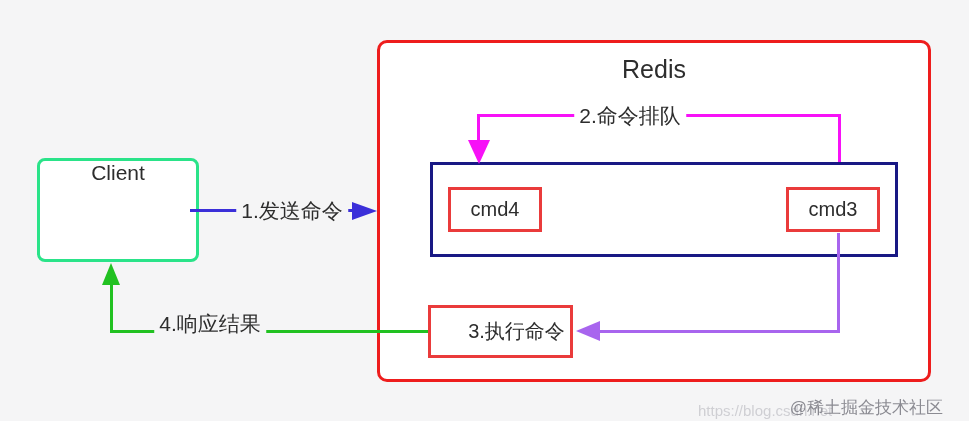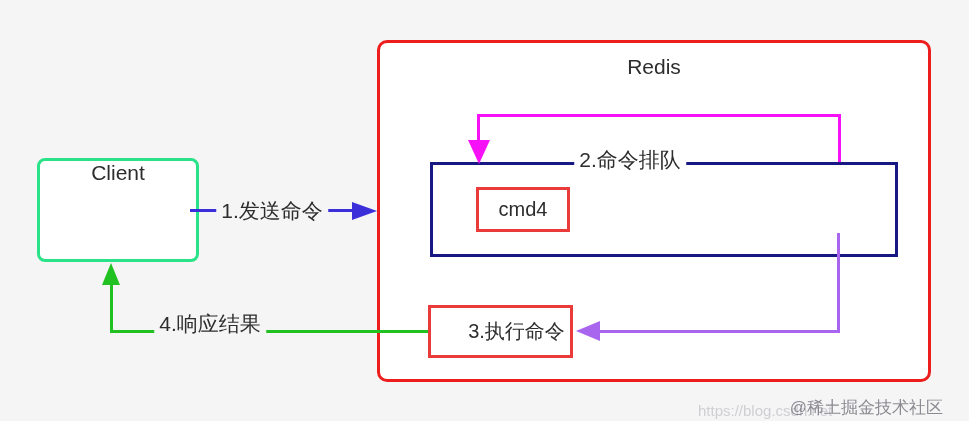--- a/index.html
+++ b/index.html
@@ -7,27 +7,27 @@
   .stage{position:relative;width:969px;height:421px;background:#f5f5f6;overflow:hidden;}
 
   
   .client-box{position:absolute;left:37px;top:158px;width:162px;height:104px;
     background:#ffffff;border:3px solid #2ae389;border-radius:8px;z-index:2;
     display:flex;align-items:flex-start;justify-content:center;
     font-size:21px;color:#2d2d2d;box-sizing:border-box;}
   .redis-box{position:absolute;left:377px;top:40px;width:554px;height:342px;
     background:#ffffff;border:3px solid #ee1d1d;border-radius:10px;z-index:1;box-sizing:border-box;}
   .redis-title{position:absolute;left:0;top:12px;width:100%;text-align:center;
-    font-size:21px;color:#2d2d2d;}
+    font-size:25px;color:#2d2d2d;}
   .queue-box{position:absolute;left:430px;top:162px;width:468px;height:95px;
     border:3px solid #181884;z-index:2;box-sizing:border-box;
     display:flex;align-items:center;justify-content:space-between;padding:0 15px;}
   .cmd{width:94px;height:45px;background:#ffffff;border:3px solid #ea3b3b;z-index:3;
     display:flex;align-items:center;justify-content:center;
-    font-size:20px;color:#2d2d2d;box-sizing:border-box;margin-left:28px;}
+    font-size:20px;color:#2d2d2d;box-sizing:border-box;}
   .execute-box{position:absolute;left:428px;top:305px;width:145px;height:53px;
     background:#ffffff;border:3px solid #ea3b3b;z-index:5;box-sizing:border-box;
     display:flex;align-items:center;justify-content:center;
     font-size:20px;color:#2d2d2d;padding-left:32px;}
 
   
   .seg{position:absolute;z-index:4;}
   .head{position:absolute;width:0;height:0;z-index:4;}
 
   
@@ -50,22 +50,22 @@
 
   
   .res-h{left:111px;top:330px;width:317px;height:3px;background:#21c121;z-index:6;}
   .res-v{left:110px;top:281px;width:3px;height:52px;background:#21c121;z-index:6;}
   .res-head{left:102px;top:263px;border-left:9px solid transparent;border-right:9px solid transparent;
     border-bottom:22px solid #21c121;z-index:6;}
 
   
   .flow-label{position:absolute;transform:translate(-50%,-50%);z-index:7;
     font-size:21px;color:#2d2d2d;padding:0 5px;white-space:nowrap;}
-  .lbl-send{left:272px;top:211px;background:#f5f5f6;}
-  .lbl-enqueue{left:630px;top:116px;background:#ffffff;margin-top:44px;}
+  .lbl-send{left:292px;top:211px;background:#f5f5f6;}
+  .lbl-enqueue{left:630px;top:116px;background:#ffffff;}
   .lbl-respond{left:210px;top:324px;background:#f5f5f6;}
 
   
   .wm-url{position:absolute;left:698px;top:402px;font-size:15px;
     color:rgba(150,150,160,0.40);z-index:8;white-space:nowrap;}
   .wm-community{position:absolute;right:26px;top:396px;font-size:17px;
     color:rgba(120,120,128,0.85);z-index:9;white-space:nowrap;}
 </style>
 </head>
 <body>
@@ -76,20 +76,23 @@
     <span>Client</span>
   </div>
 
   <div class="redis-box">
     <div class="redis-title">Redis</div>
   </div>
 
   <div class="queue-box">
     <div class="cmd">
       <span>cmd4</span>
+    </div>
+    <div class="cmd">
+      <span>cmd3</span>
     </div>
   </div>
 
   <div class="execute-box">
     <span>3.执行命令</span>
   </div>
 
   <div class="seg send-line"></div>
   <div class="head send-head"></div>
   <div class="flow-label lbl-send">1.发送命令</div>

